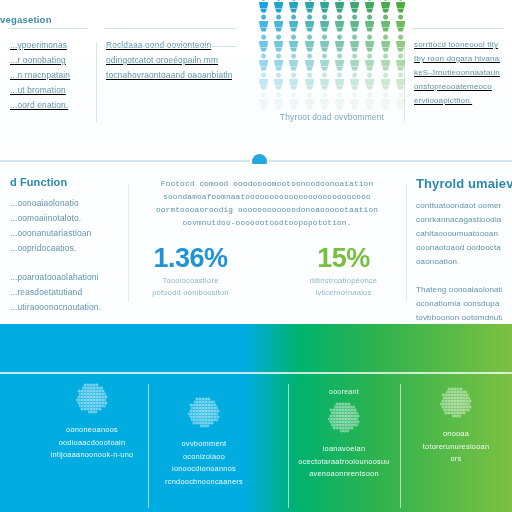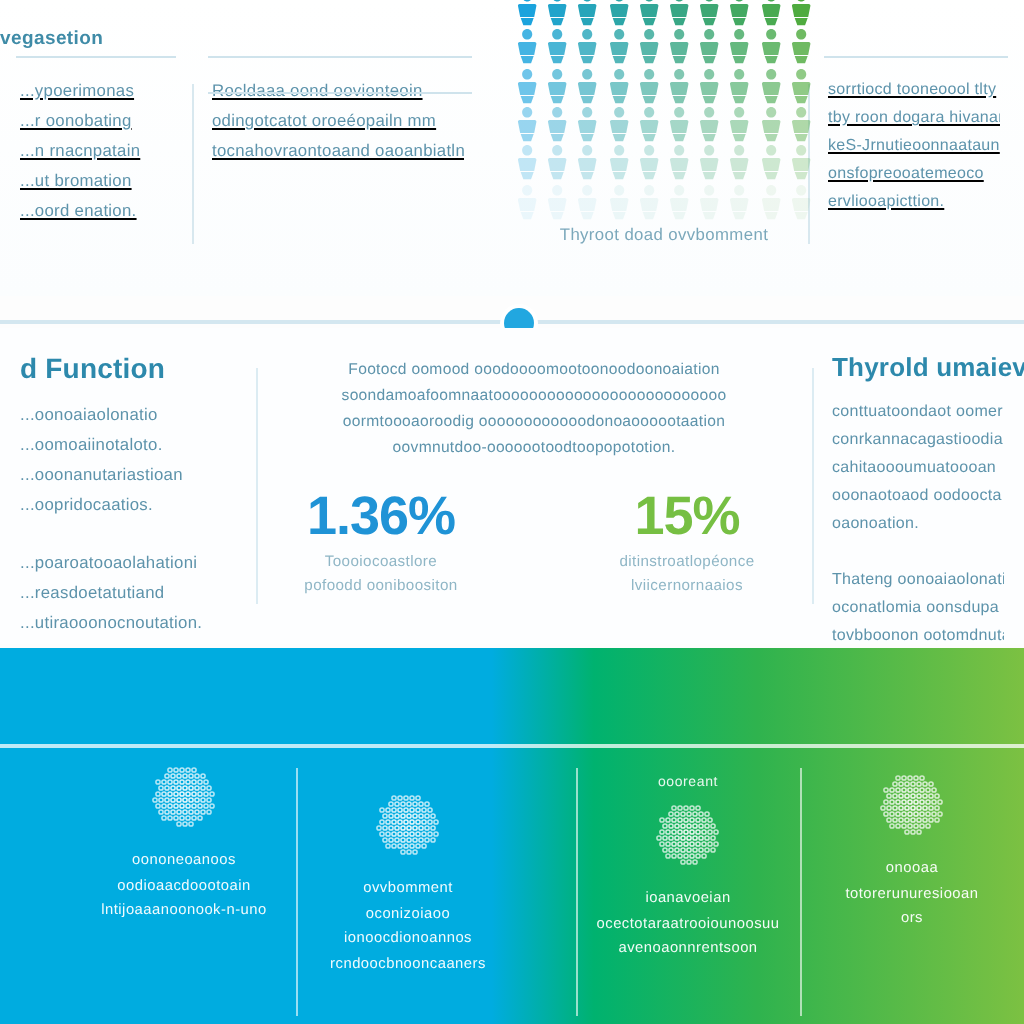--- a/index.html
+++ b/index.html
@@ -165,21 +165,21 @@
 
   .mid-vrule {
     position: absolute;
     top: 20px;
     bottom: 20px;
     width: 1px;
     background: #dcecf3;
   }
 
   .heading {
-    font-size: 14px;
+    font-size: 11px;
     font-weight: 700;
     color: #2d89ac;
     letter-spacing: .1px;
     white-space: nowrap;
     margin-bottom: 8px;
   }
   .heading.right { font-size: 13px; }
 
   .para {
     margin-bottom: 14px;
@@ -201,21 +201,21 @@
   }
   .stat-value.blue  { color: #1f93d6; }
   .stat-value.green { color: #76bf43; }
   .stat-caption {
     margin-top: 3px;
     font-size: 7.6px;
     line-height: 12px;
     color: #8fb6c6;
     letter-spacing: .2px;
   }
-  .center-para .body-line { white-space: nowrap; }
+  .center-para .body-line { white-space: nowrap; font-family: Liberation Mono, monospace; }
 
   
   .footer {
     position: absolute;
     top: 324px;
     left: 0;
     width: 512px;
     height: 188px;
     background: linear-gradient(90deg,
       #00ace0 0%,

